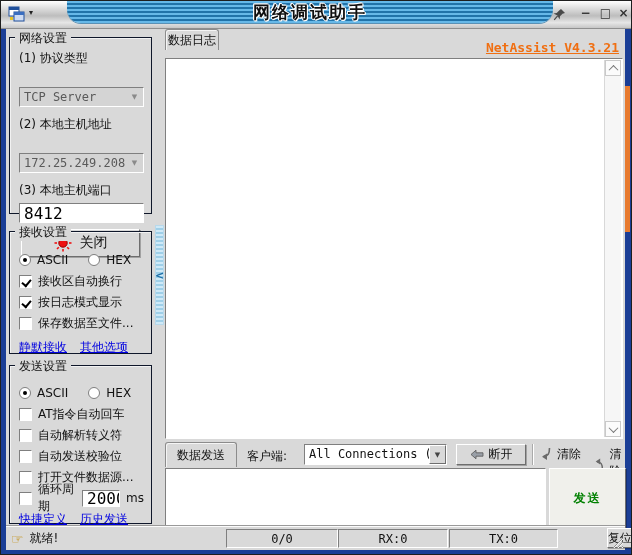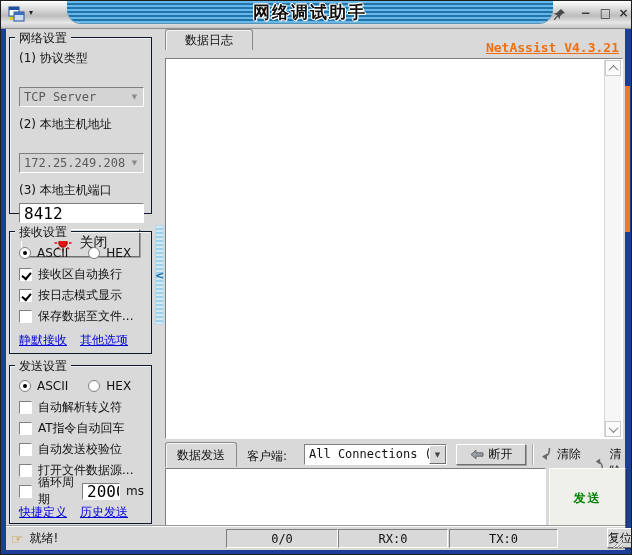--- a/index.html
+++ b/index.html
@@ -43,21 +43,21 @@
   .grp-inner { padding:12px 7px 0 9px; }
   .fld-label { margin-bottom:4px; }
   .combo { display:flex; height:20px; background:#fff; margin-bottom:9px;margin-top:20px; }
   .combo .val { flex:1; padding:2px 0 0 4px; font-family:"DejaVu Sans Mono",monospace; overflow:hidden; white-space:nowrap; }
   .combo .dd { width:17px; display:flex; align-items:center; justify-content:center; font-size:7px; color:#444; }
   .combo.disabled { background:#d4d4d4; } .combo.disabled .val { color:#5a5a5a; }
   .combo.disabled .dd { color:#8a8a8a; background:#d4d4d4; }
   .txt-input { width:100%; height:20px; background:#fff; padding-left:4px;
     font-family:"DejaVu Sans Mono",monospace; font-size:16px; outline:none; }
 
-  .opt { display:flex; align-items:center; gap:6px; margin-bottom:7px; height:14px; }
+  .opt { display:flex; align-items:center; gap:6px; margin-bottom:7px; height:14px;margin-top:7px; }
   .cb { width:13px; height:13px; background:#fff; border:1px solid; flex:none;
         border-color:#7f7f7f #fff #fff #7f7f7f; position:relative; }
   .cb.on::after { content:""; position:absolute; left:2px; top:3px; width:7px; height:4px;
         border-left:2px solid #000; border-bottom:2px solid #000; transform:rotate(-50deg); }
   .radio { width:12px; height:12px; border-radius:50%; background:#fff; flex:none;
         border:1px solid #7f7f7f; position:relative; }
   .radio.on::after { content:""; position:absolute; left:3px; top:3px; width:4px; height:4px;
         border-radius:50%; background:#000; }
 
   
@@ -68,21 +68,21 @@
   #splitter { position:absolute; left:153px; top:28px; width:11px; height:503px; }
   #splitter-grip { position:absolute; left:1px; top:196px; width:9px; height:100px;
     background:repeating-linear-gradient(180deg,#cfe9f7 0 2px,#9fcfe8 2px 4px);
     border:1px solid #b8d8ea; display:flex; align-items:center; justify-content:center; }
   #splitter-chevron { font-weight:bold; color:#1d6fa8; font-size:11px; }
 
   
   .tab { position:absolute; background:#d9d9d9; border:1px solid #8c8c8c; border-bottom:none;
     border-radius:3px 3px 0 0; box-shadow:inset 1px 1px 0 #f5f5f5;
     display:flex; align-items:center; justify-content:center; }
-  #tab-log { left:164px; top:28px; width:88px; height:21px; }
+  #tab-log { left:164px; top:28px; width:54px; height:21px; }
   #version-link { position:absolute; right:12px; top:39px; color:#f06f12; font-weight:bold;
     text-decoration:underline; font-family:"DejaVu Sans Mono",monospace; font-size:13px; cursor:pointer; }
   #log-area { position:absolute; left:164px; top:57px; width:458px; height:381px; background:#fff; }
   #log-scrollbar { position:absolute; right:1px; top:1px; bottom:1px; width:17px;
     background:#f6f6f6; border-left:1px solid #d8d8d8; }
   .scroll-btn { position:absolute; left:0; width:16px; height:16px; background:#fbfbfb;
     border:1px solid #c9c9c9; display:flex; align-items:center; justify-content:center; }
   .chev { width:7px; height:7px; border-left:1px solid #777; border-top:1px solid #777; }
   .chev.up { transform:rotate(45deg) translate(1px,1px); }
   .chev.down { transform:rotate(-135deg) translate(1px,1px); }
@@ -218,25 +218,25 @@
     <div class="grp-inner" style="padding-top:13px;">
       <div class="opt">
         <span class="radio on"></span>
         <span>ASCII</span>
         <span style="width:8px"></span>
         <span class="radio"></span>
         <span>HEX</span>
       </div>
       <div class="opt">
         <span class="cb"></span>
+        <span>AT指令自动回车</span>
+      </div>
+      <div class="opt">
+        <span class="cb"></span>
         <span>自动解析转义符</span>
-      </div>
-      <div class="opt">
-        <span class="cb"></span>
-        <span>AT指令自动回车</span>
       </div>
       <div class="opt">
         <span class="cb"></span>
         <span>自动发送校验位</span>
       </div>
       <div class="opt">
         <span class="cb"></span>
         <span>打开文件数据源...</span>
       </div>
       <div class="opt" style="margin-bottom:6px;">

